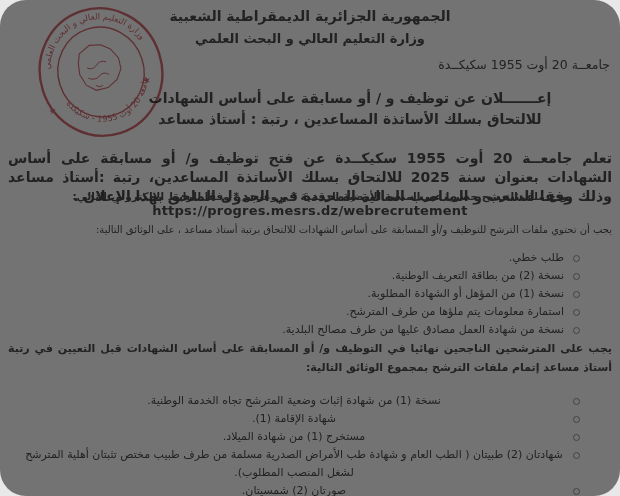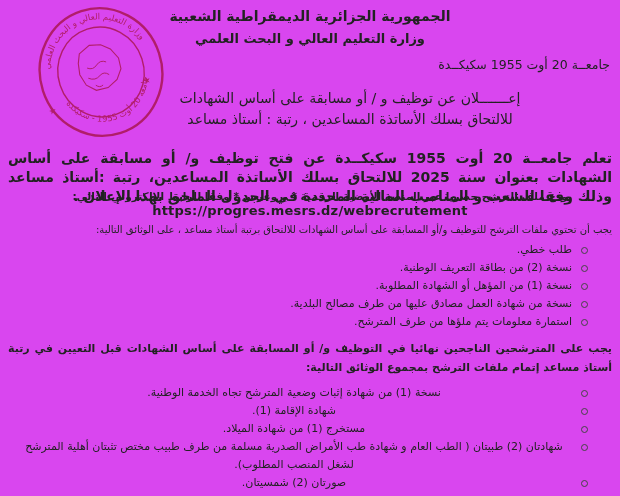--- a/index.html
+++ b/index.html
@@ -1,37 +1,38 @@
 <!DOCTYPE html>
 <html lang="ar" dir="rtl"><head>
 <meta charset="utf-8">
 <style>
   html,body{margin:0;padding:0;background:#e8e8e8;}
   .page{
     position:relative;
     width:620px;height:496px;
-    background:#d946ef;
+    background:#737373;
     font-family:"DejaVu Sans",sans-serif;
     direction:rtl;
     color:#222;
     overflow:hidden;
     margin:0 auto;
+    border-radius:26px;
   }
   .hdr1{position:absolute;top:8px;left:0;right:0;text-align:center;font-size:14px;font-weight:700;}
   .hdr2{position:absolute;top:31px;left:0;right:0;text-align:center;font-size:13px;font-weight:700;}
   .univ{position:absolute;top:57px;right:10px;font-size:12.5px;font-weight:400;}
   .stamp{position:absolute;top:2px;left:34px;width:134px;height:140px;opacity:.85;mix-blend-mode:multiply;z-index:3;}
-  .title{position:absolute;top:88px;right:8px;left:88px;text-align:center;font-size:14px;font-weight:400;line-height:21px;}
+  .title{position:absolute;top:88px;right:8px;left:88px;text-align:center;font-size:14px;font-weight:700;line-height:21px;}
   .para1{position:absolute;top:149px;right:8px;left:8px;font-size:14px;line-height:19px;font-weight:700;text-align:justify;}
   .deposit{position:absolute;top:190px;left:0;right:0;text-align:center;font-size:10.5px;font-weight:700;margin-left:24px;}
   .url{position:absolute;top:203px;left:0;right:0;text-align:center;font-size:13px;font-weight:700;direction:ltr;letter-spacing:.2px;}
   .intro{position:absolute;right:8px;left:8px;font-size:10px;font-weight:400;}
   .intro1{top:224px;}
   .para2{position:absolute;top:339px;right:8px;left:8px;font-size:11px;line-height:19px;font-weight:700;text-align:justify;}
-  ul.doc-list{position:absolute;right:32px;left:16px;margin:0;padding:0;list-style:none;font-size:11px;line-height:18px;font-weight:400;}
+  ul.doc-list{position:absolute;right:32px;left:16px;margin:8px;padding:0;list-style:none;font-size:11px;line-height:18px;font-weight:400;}
   .list1{top:241px;}
   .list2{top:384px;text-align:center;}
   li.doc-item{display:flex;align-items:flex-start;}
   .bullet{
     flex:0 0 auto;width:5px;height:5px;margin-top:6px;margin-left:9px;
     border:1.2px solid #444;border-radius:50%;background:transparent;
   }
   .item-text{flex:1 1 auto;}
 </style>
 </head>
@@ -91,25 +92,25 @@
       <li class="doc-item">
       <span class="bullet"></span>
       <span class="item-text">نسخة (2) من بطاقة التعريف الوطنية.</span>
     </li>
       <li class="doc-item">
       <span class="bullet"></span>
       <span class="item-text">نسخة (1) من المؤهل أو الشهادة المطلوبة.</span>
     </li>
       <li class="doc-item">
       <span class="bullet"></span>
-      <span class="item-text">نسخة من شهادة العمل مصادق عليها من طرف مصالح البلدية.</span>
+      <span class="item-text">استمارة معلومات يتم ملؤها من طرف المترشح.</span>
     </li>
       <li class="doc-item">
       <span class="bullet"></span>
-      <span class="item-text">استمارة معلومات يتم ملؤها من طرف المترشح.</span>
+      <span class="item-text">نسخة من شهادة العمل مصادق عليها من طرف مصالح البلدية.</span>
     </li>
     </ul>
 
   <div class="para2">يجب على المترشحين الناجحين نهائيا في التوظيف و/ أو المسابقة على أساس الشهادات قبل التعيين في رتبة أستاذ مساعد إتمام ملفات الترشح بمجموع الوثائق التالية:</div>
 
   <ul class="doc-list list2">
       <li class="doc-item">
       <span class="bullet"></span>
       <span class="item-text">نسخة (1) من شهادة إثبات وضعية المترشح تجاه الخدمة الوطنية.</span>
     </li>

